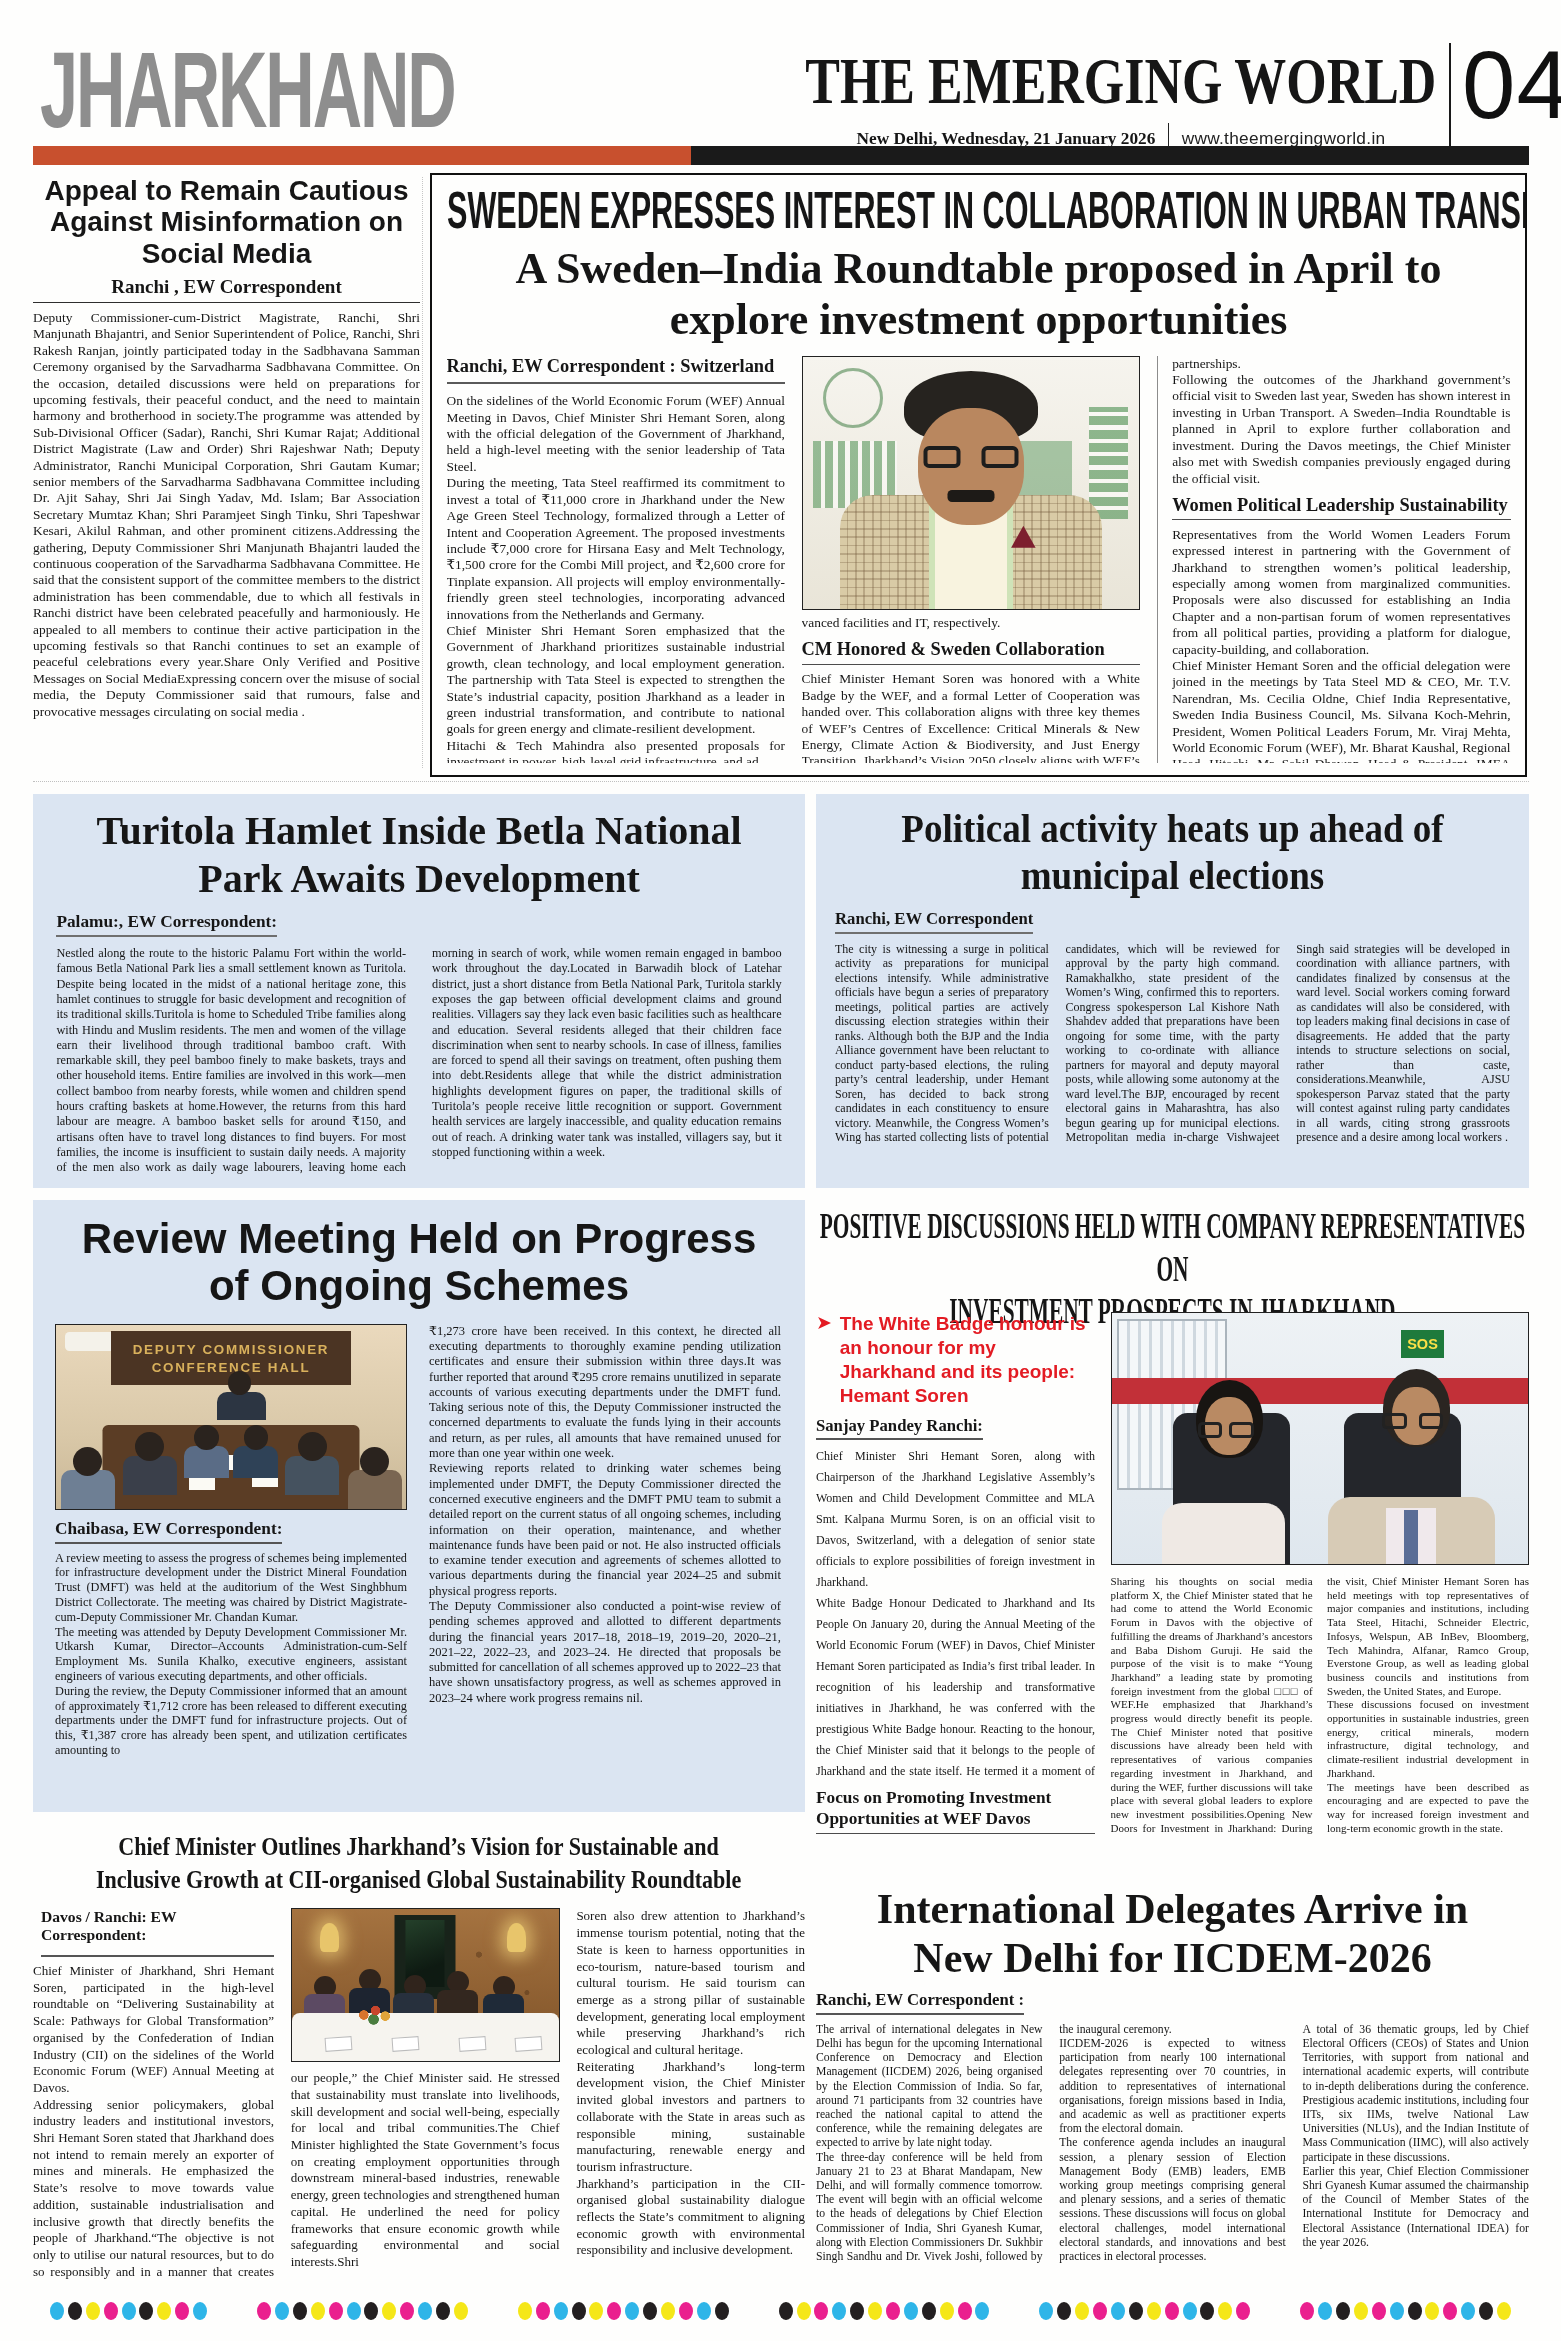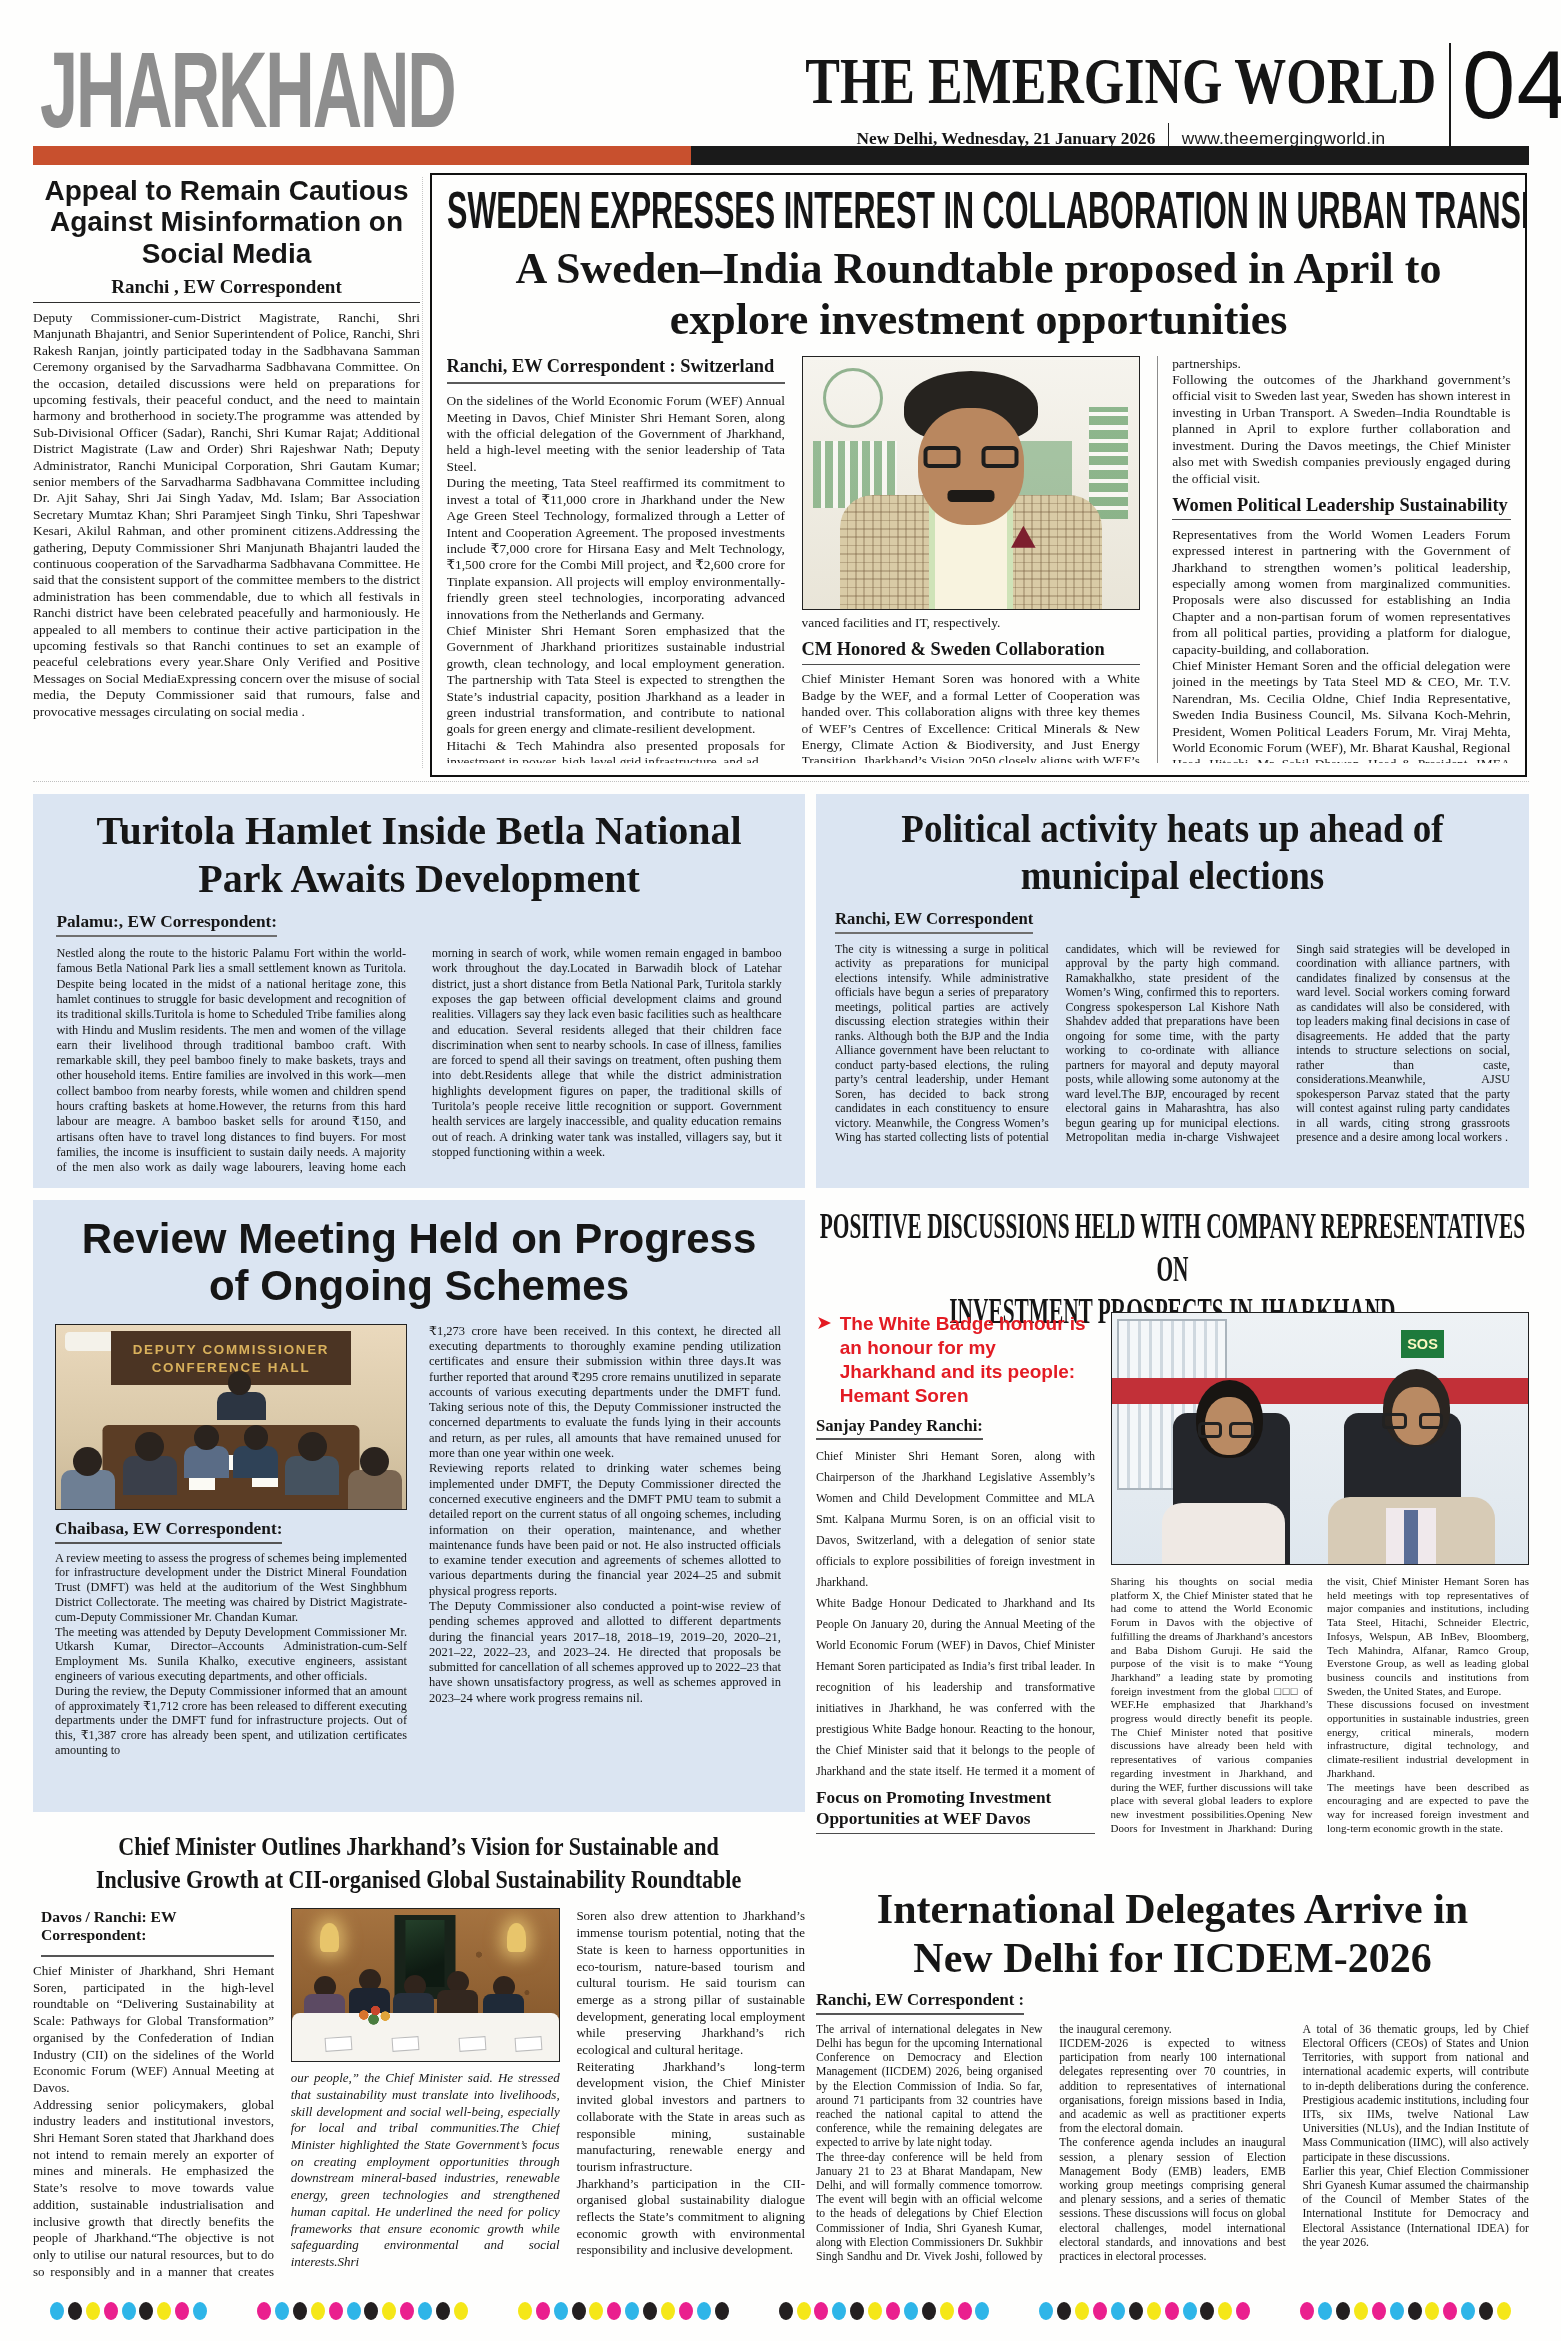--- a/index.html
+++ b/index.html
@@ -130,21 +130,21 @@
   .pos-byline{display:inline-block;font-size:16.7px;border-bottom:2.2px solid #555;padding-bottom:2.8px;margin-top:7.8px;text-align:center;}
   .pos-body1{margin-top:5.6px;font-size:12px;line-height:21px;height:335px;}
   .pos-sub{font-size:17.3px;line-height:1.25;margin-top:5.6px;}
   .pos-bodyR{margin-top:10px;font-size:11px;line-height:13.7px;column-count:2;column-gap:14.5px;height:296px;}
 
   
   .photo3{height:251px;background:linear-gradient(180deg,#eef2f5,#dfe7ee);}
   .p3-band{position:absolute;left:0;top:65px;width:100%;height:26px;background:#c23038;}
   .p3-window{position:absolute;left:5.6px;top:5.6px;width:106px;height:167px;background:
       repeating-linear-gradient(90deg,#f4f7f9 0 7.8px,#cfd8df 7.8px 11px);border:2.2px solid #aab4bc;}
-  .p3-sos{position:absolute;right:84px;top:16.7px;width:43px;height:28px;background:#1e7a3c;color:#fef9c3;
+  .p3-sos{position:absolute;right:84px;top:16.7px;width:43px;height:28px;background:#1e7a3c;color:#fde047;
       display:flex;align-items:center;justify-content:center;font-weight:700;font-size:14.5px;
       font-family:"Liberation Sans","DejaVu Sans",sans-serif;}
   .p3-seat{position:absolute;bottom:0;width:117px;height:151px;background:#24262b;border-radius:14.5px 14.5px 0 0;}
   .p3-headA{position:absolute;width:67px;height:78px;background:#181512;border-radius:50% 50% 45% 45%;}
   .p3-faceA{position:absolute;width:48px;height:58px;background:#b98a63;border-radius:46%;}
   .p3-glassesB{position:absolute;width:61px;height:16.7px;}
   .p3-glassesB span{position:absolute;top:0;width:24.5px;height:15.6px;border:3.3px solid #222;border-radius:4.5px;box-sizing:border-box;}
   .p3-glassesB span:first-child{left:0;}.p3-glassesB span:last-child{right:0;}
   .p3-coat{position:absolute;bottom:0;width:167px;height:67px;background:#d7cbb6;border-radius:22px 22px 0 0;}
   .p3-shirtB{position:absolute;bottom:0;width:50px;height:56px;background:#f0e9ec;}
@@ -160,21 +160,21 @@
   
   .cii{left:33px;top:1830px;width:772px;height:449px;}
   .cii-title{font-weight:700;font-size:24.5px;line-height:1.35;text-align:center;}
   .cii-title-inner{display:block;width:111%;transform:scaleX(.9);transform-origin:left center;}
   .cii-cols{display:flex;gap:16.7px;margin-top:12.3px;}
   .cii-col1{width:241px;flex:none;}
   .cii-col2{width:269px;flex:none;}
   .cii-col3{flex:1;min-width:0;}
   .cii-byline{display:inline-block;font-size:15.6px;border-bottom:2.2px solid #555;padding-bottom:11px;margin-bottom:5.6px;margin-left:8px;}
   .cii-body{font-size:13px;line-height:16.7px;}
-  .cii-b1{height:323px;} .cii-b2{margin-top:7.8px;height:201px;font-style:italic;} .cii-b3{height:362px;}
+  .cii-b1{height:323px;} .cii-b2{margin-top:7.8px;height:201px;} .cii-b3{height:362px;}
 
   
   .photo4{height:152px;border-width:1.1px;background:
      radial-gradient(circle at 15% 25%,rgba(45,22,5,.35) 0 2.8px,transparent 3.3px),
      radial-gradient(circle at 40% 60%,rgba(45,22,5,.3) 0 2.2px,transparent 2.8px),
      radial-gradient(circle at 70% 30%,rgba(45,22,5,.3) 0 2.8px,transparent 3.3px),
      radial-gradient(circle at 88% 55%,rgba(45,22,5,.3) 0 2.2px,transparent 2.8px),
      linear-gradient(180deg,#a57340,#7e5228);}
   .p4-lamp{position:absolute;top:13.4px;width:19px;height:29px;background:#e8c56b;border-radius:50% 50% 20% 20%;box-shadow:0 0 14.5px 6.7px rgba(250,220,130,.55);}
   .p4-door{position:absolute;left:50%;top:5.6px;transform:translateX(-50%);width:61px;height:84px;background:#18231a;}

